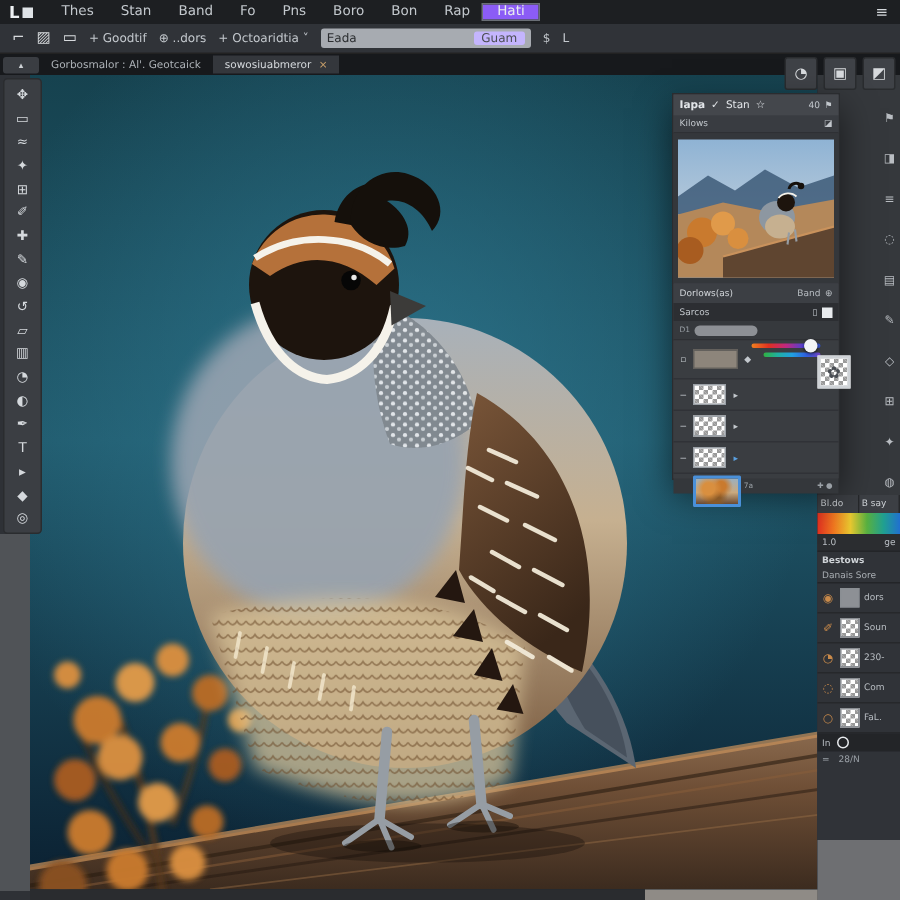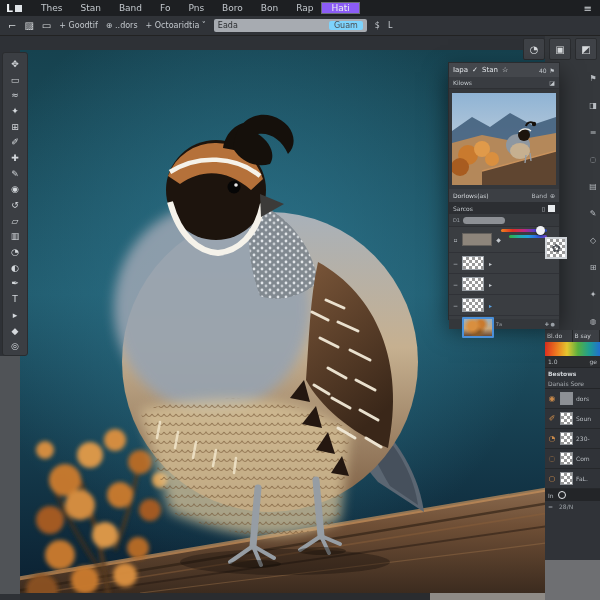--- a/index.html
+++ b/index.html
@@ -15,24 +15,24 @@
   .logo .sq { width:7px; height:7px; background:#dfe3e7; display:inline-block; }
   .menu-item { padding:0 9px; color:#c3c8cd; cursor:default; }
   .menu-item.hl { background:#8b5cf6; outline:1px solid #6a6f76; color:#e8ebee; }
   .hamburger { margin-left:auto; margin-right:8px; color:#d4d8dc; font-size:10px; letter-spacing:0; }
 
   
   .optionsbar { position:absolute; left:0; top:16px; width:600px; height:20px;
                 background:#303338; border-bottom:1px solid #222; display:flex;
                 align-items:center; gap:8px; font-size:8px; color:#c3c8cd; z-index:40; padding-left:8px; }
   .opt-ic { color:#d7dadd; font-size:10px; }
-  .searchbox { width:153px; height:13px; background:#a7abb1; border-radius:2px;
+  .searchbox { width:140px; height:13px; background:#a7abb1; border-radius:2px;
                display:flex; align-items:center; justify-content:space-between;
                padding:4px 4px; color:#2b2d30; font-size:8px; }
-  .searchbox .go { background:#7dd3fc; border-radius:2px; padding:0 5px; color:#4b4e52;margin-left:28px; }
+  .searchbox .go { background:#c4b5fd; border-radius:2px; padding:0 5px; color:#4b4e52;margin-left:28px; }
 
   
   .tabbar { position:absolute; left:0; top:36px; width:600px; height:14px;
             background:#17191c; display:flex; align-items:center; font-size:7px; z-index:30; }
   .collapse-btn { width:24px; height:11px; margin-left:2px; background:#3a3d42;
                   border-radius:2px; text-align:center; line-height:11px; color:#cdd1d5; font-size:6px;}
   .doc-tab1 { padding:0 8px; color:#aeb3b8; }
   .doc-tab2 { padding:0 8px; background:#34373c; color:#d6dade; height:12px; line-height:12px;
               display:flex; align-items:center; gap:5px; }
   .doc-tab2 .close { color:#c9a06a; font-size:7px; }
@@ -82,21 +82,21 @@
   .lr-in { display:flex; align-items:center; gap:4px; background:#232528; padding:2px 3px; }
   .lr-in .circ { width:8px; height:8px; border:1.5px solid #e8ebee; border-radius:50%; }
   .lr-eq { display:flex; gap:6px; padding:2px 3px; color:#9aa0a6; }
 
   
   .fpanel { position:absolute; left:448px; top:62px; width:112px; height:258px;
             background:#3e4146; border:1px solid #2a2c2f; box-shadow:0 10px 22px rgba(0,0,0,.55);
             z-index:50; font-size:7px; }
   .fp-header { height:14px; display:flex; align-items:center; gap:4px; padding:0 4px;
                background:#44474c; color:#e2e5e9; }
-  .fp-header .t { font-weight:normal; }
+  .fp-header .t { font-weight:bold; }
   .fp-header .right { margin-left:auto; display:flex; gap:3px; align-items:center; font-size:6px; color:#c3c8cd;}
   .fp-sub { height:12px; display:flex; align-items:center; justify-content:space-between;
             padding:0 4px; background:#393c41; color:#c3c8cd; font-size:6px; border-bottom:1px solid #2e3034;}
   .fp-nav { height:100px; background:#34373b; padding:3px; }
   .fp-nav svg { width:100%; height:94px; display:block; }
   .fp-lhdr { height:13px; display:flex; align-items:center; justify-content:space-between;
              padding:0 4px; background:#3c3f44; color:#d2d6da; font-size:6px; }
   .fp-lhdr .r { display:flex; gap:3px; align-items:center; color:#b9bec3;}
   .fp-lock { height:12px; display:flex; align-items:center; justify-content:space-between;
              padding:0 4px; background:#2c2e32; color:#c3c8cd; font-size:6px;}
@@ -164,20 +164,28 @@
     <span>⊕ ..dors</span>
     <span>+ Octoaridtia ˅</span>
     <span class="searchbox">
       <span>Eada</span>
       <span class="go">Guam</span>
     </span>
     <span>$</span>
     <span>L</span>
   </div>
 
+  <div class="tabbar">
+    <span class="collapse-btn">▴</span>
+    <span class="doc-tab1">Gorbosmalor : Al'. Geotcaick</span>
+    <span class="doc-tab2">
+      <span>sowosiuabmeror</span>
+      <span class="close">×</span>
+    </span>
+  </div>
 
   <div class="canvas">
     <svg width="525" height="543" viewBox="0 0 525 543">
       <defs>
         <linearGradient id="bg" x1="0" y1="0" x2="0" y2="1">
           <stop offset="0" stop-color="#16424f"></stop>
           <stop offset="0.45" stop-color="#20596b"></stop>
           <stop offset="1" stop-color="#0b2031"></stop>
         </linearGradient>
         <radialGradient id="glow" cx="0.45" cy="0.42" r="0.55">

